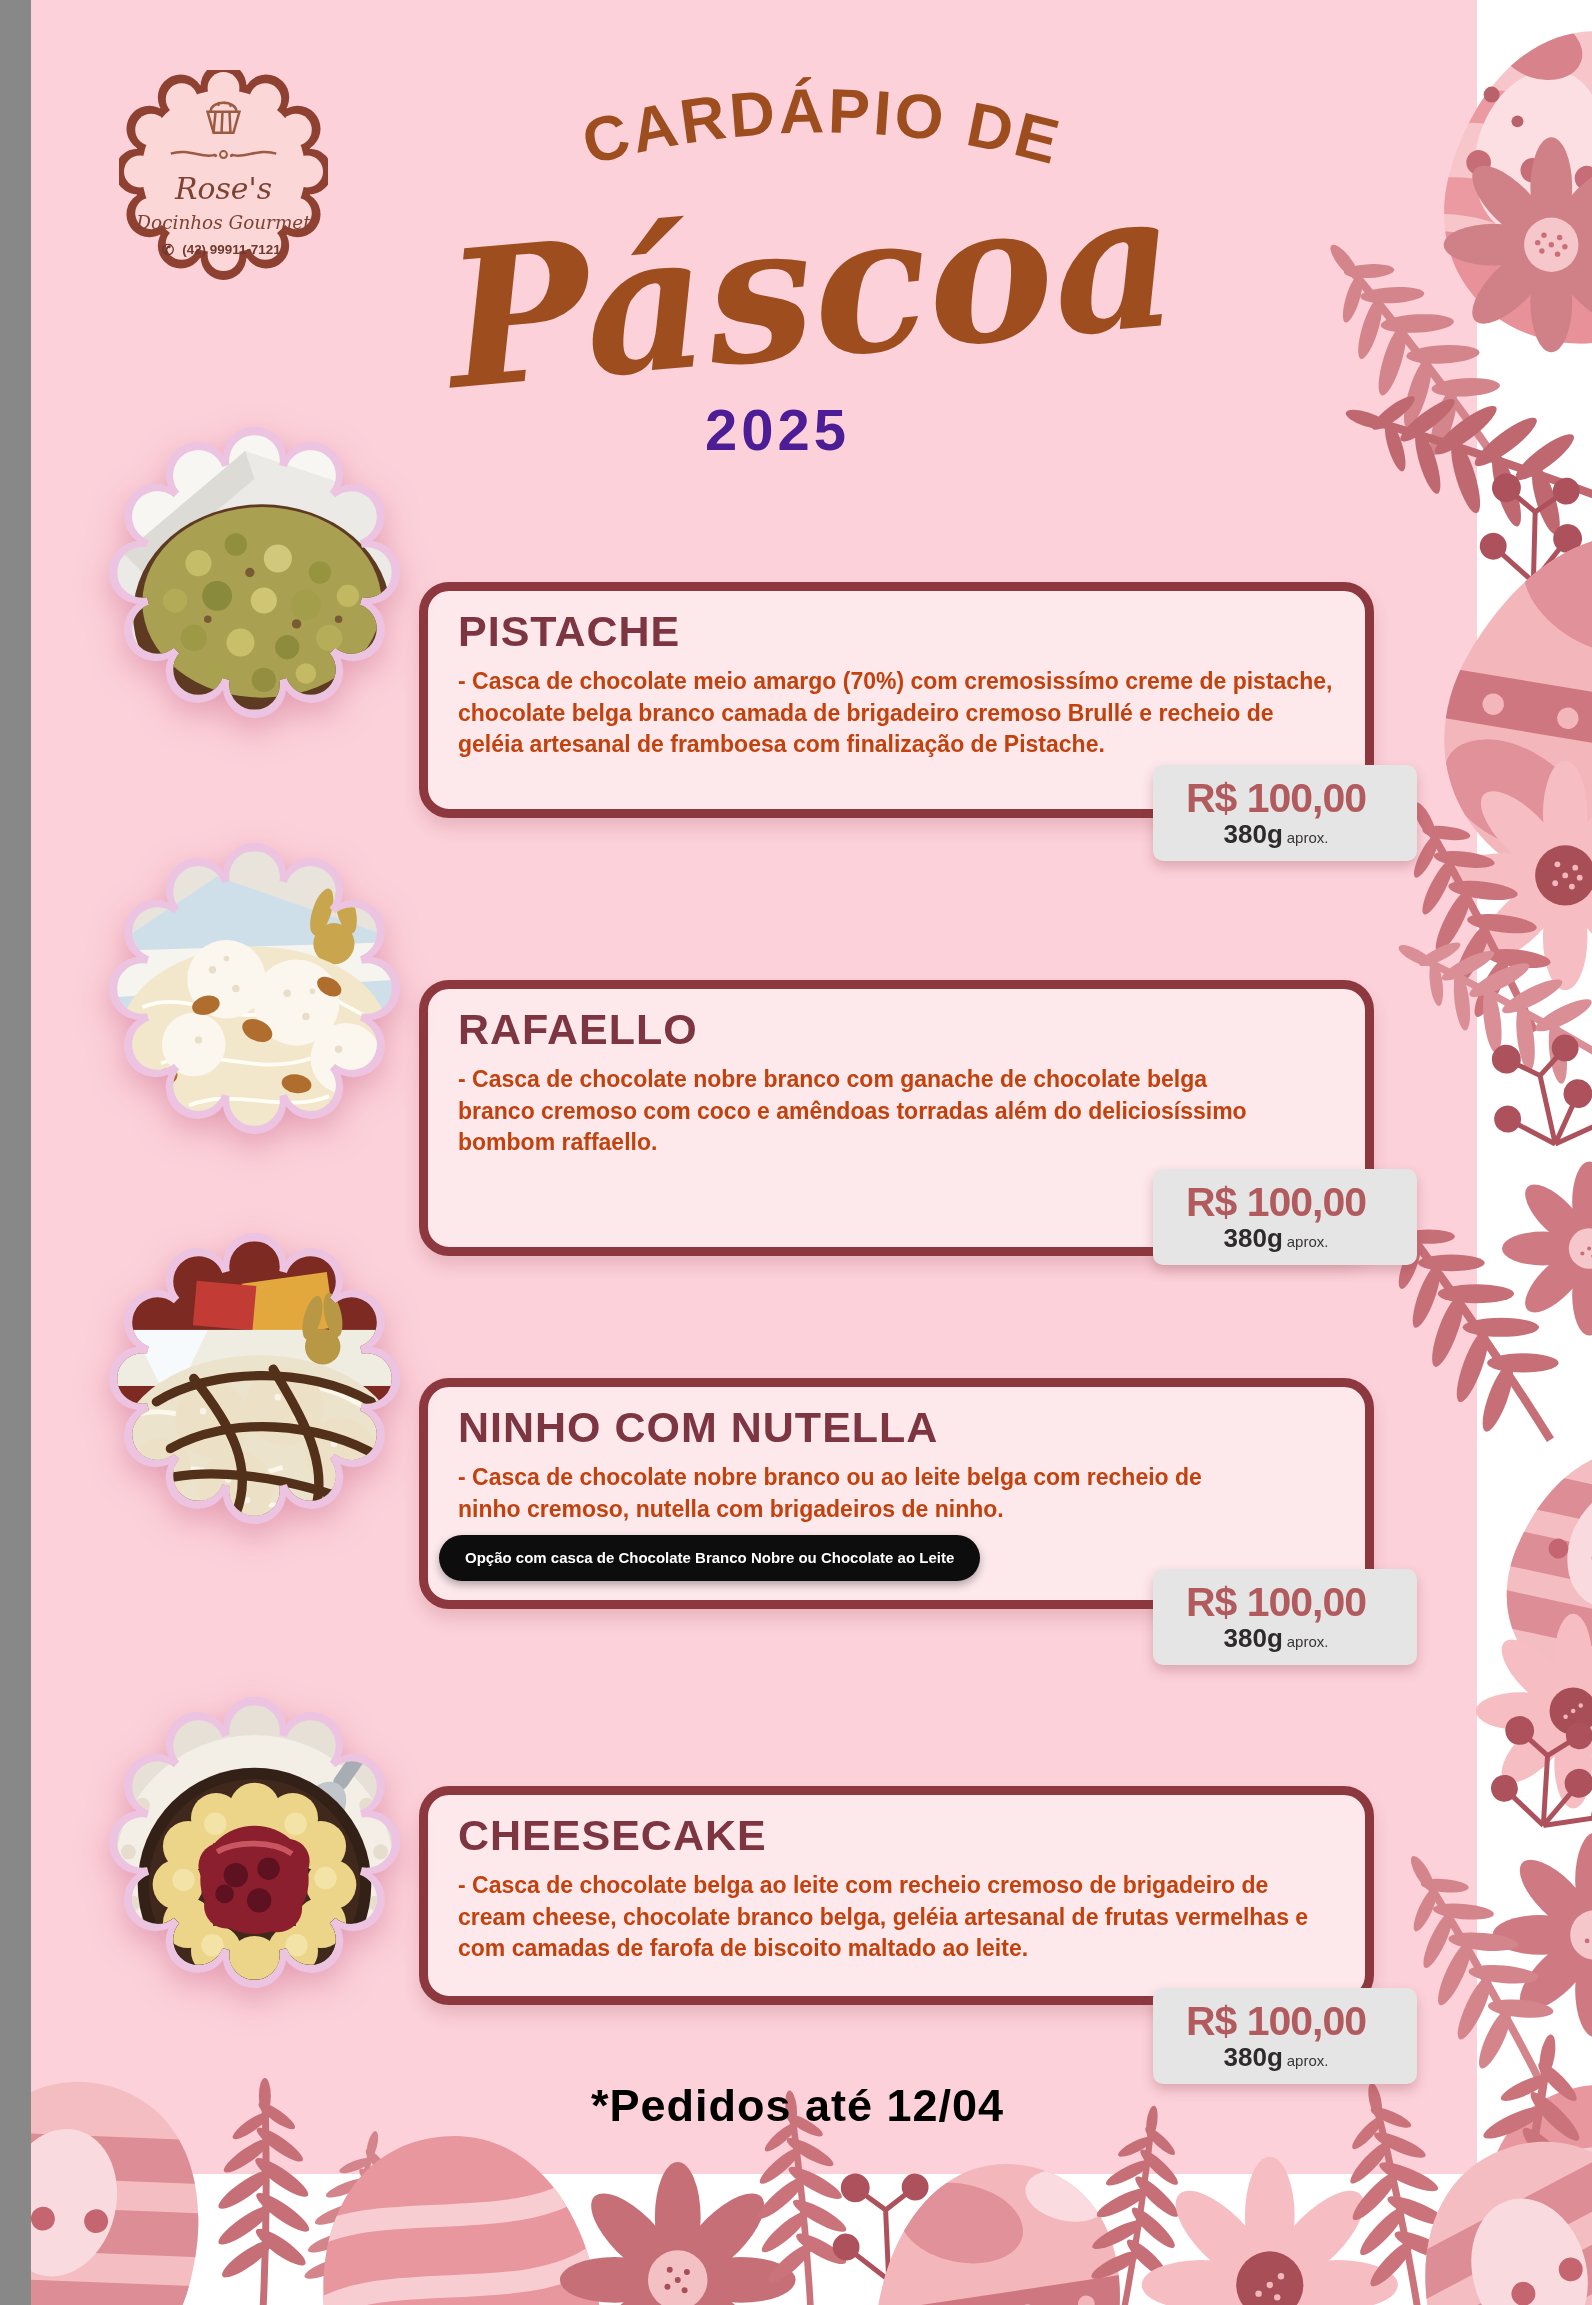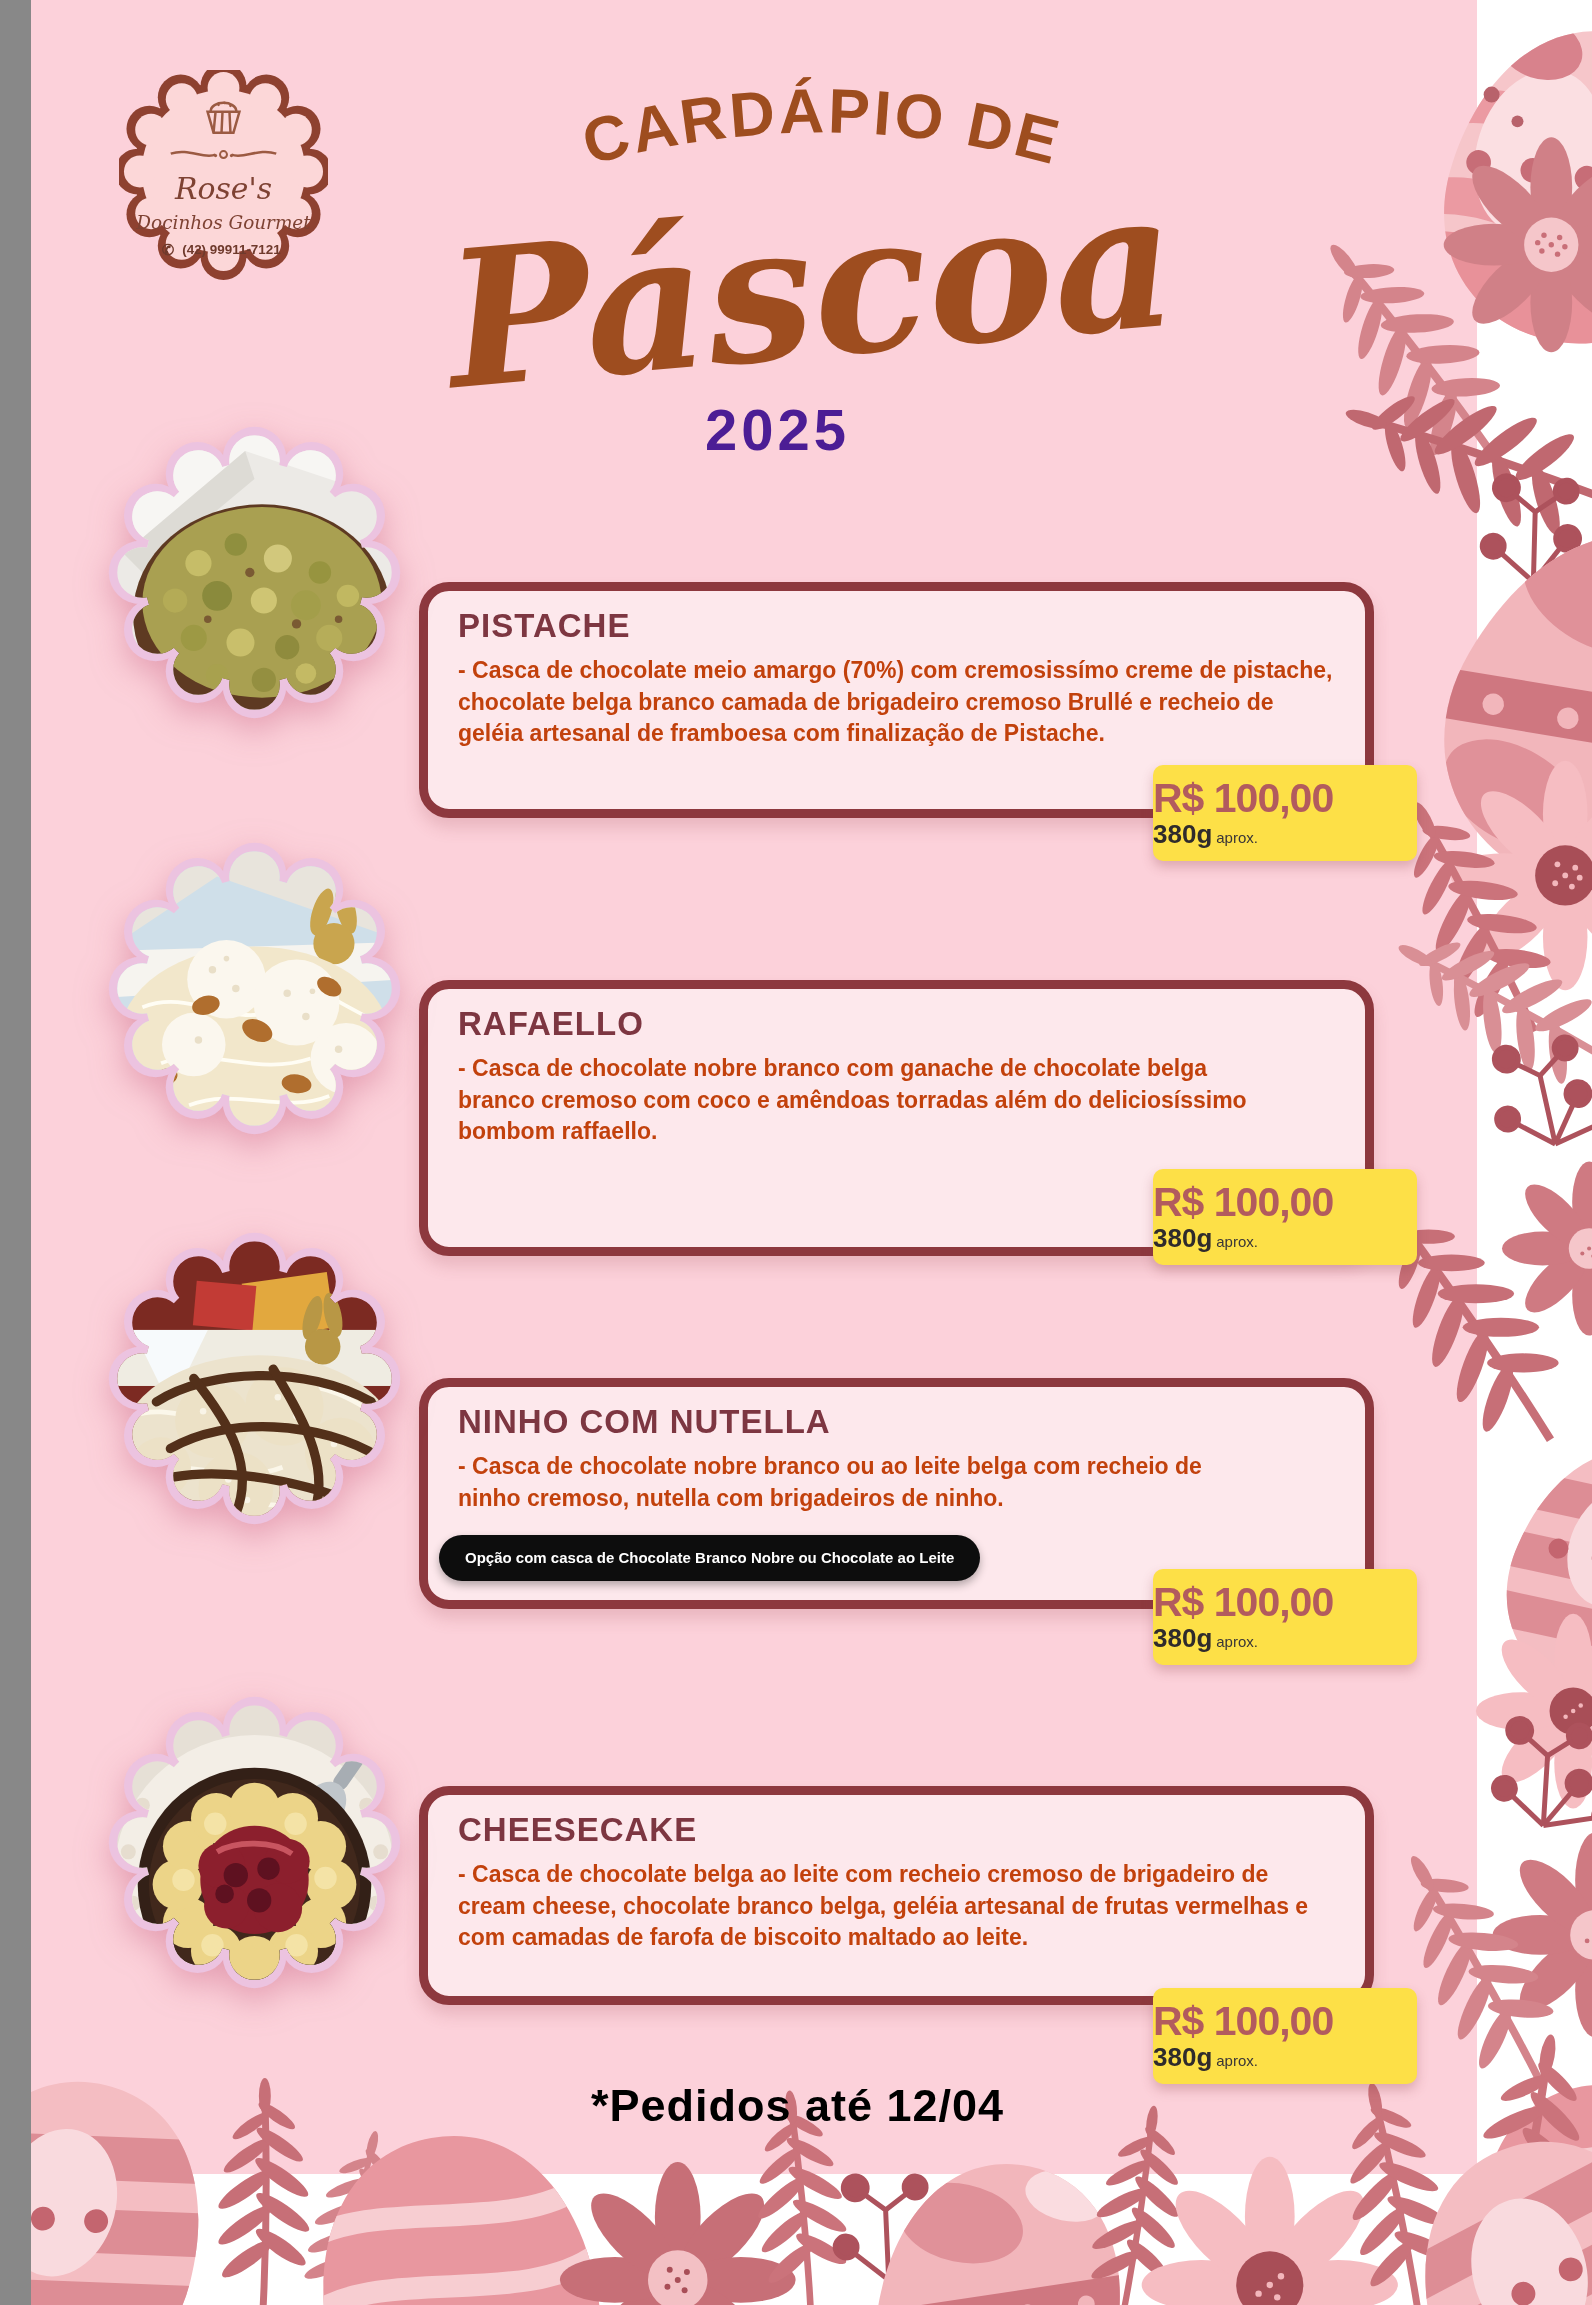--- a/index.html
+++ b/index.html
@@ -18,35 +18,35 @@
   .logo{position:absolute;left:88px;top:70px;width:209px;height:211px;}
 
   .kicker-svg{position:absolute;left:383px;top:50px;width:816px;height:174px;}
   .script-svg{position:absolute;left:418px;top:119px;width:736px;height:328px;}
   .year{position:absolute;left:428px;top:396px;width:637px;text-align:center;
     font-size:58px;font-weight:800;color:#4c1d95;letter-spacing:4px;}
 
   .card{position:absolute;left:388px;width:955px;background:#fde8ec;border:9px solid #8d383e;
     border-radius:30px;box-sizing:border-box;box-shadow:0 10px 16px rgba(150,60,70,.18);
     padding:16px 30px 0 30px;}
-  .card h2{margin:0;font-size:33px;font-weight:700;color:#7d3641;letter-spacing:1px;}
+  .card h2{margin:0;font-size:43px;font-weight:700;color:#7d3641;letter-spacing:1px;}
   .desc{margin:10px 0 0;font-size:23px;line-height:1.38;font-weight:700;color:#c2410c;}
   .desc b{font-weight:700;}
   #card1{top:582px;height:236px}
   #card2{top:980px;height:276px}
   #card3{top:1378px;height:231px}
   #card4{top:1786px;height:219px}
   #card1 .desc{max-width:876px}
   #card2 .desc{max-width:796px}
   #card3 .desc{max-width:756px}
   #card4 .desc{max-width:896px}
 
-  .price{position:absolute;width:264px;height:96px;background:#fde047;border-radius:10px;
+  .price{position:absolute;width:264px;height:96px;background:#e5e5e5;border-radius:10px;
     box-shadow:0 6px 12px rgba(140,60,70,.28);display:flex;flex-direction:column;
-    align-items:flex-start;justify-content:center;padding-right:18px;box-sizing:border-box;}
+    align-items:center;justify-content:center;padding-right:18px;box-sizing:border-box;}
   .price-value{font-size:41px;font-weight:800;color:#b25b5e;letter-spacing:-1px;line-height:1.05;}
   .price-weight{font-size:26px;font-weight:800;color:#2f2b2c;line-height:1.15;}
   .price-note{font-size:15px;font-weight:400;color:#3a3637;margin-left:4px;}
   #price1{left:1122px;top:765px}
   #price2{left:1122px;top:1169px}
   #price3{left:1122px;top:1569px}
   #price4{left:1122px;top:1988px}
 
   .pill{position:absolute;left:408px;top:1535px;height:46px;line-height:46px;background:#0d0d0d;
     color:#fff;border-radius:24px;padding:0 26px;font-size:15px;font-weight:700;

